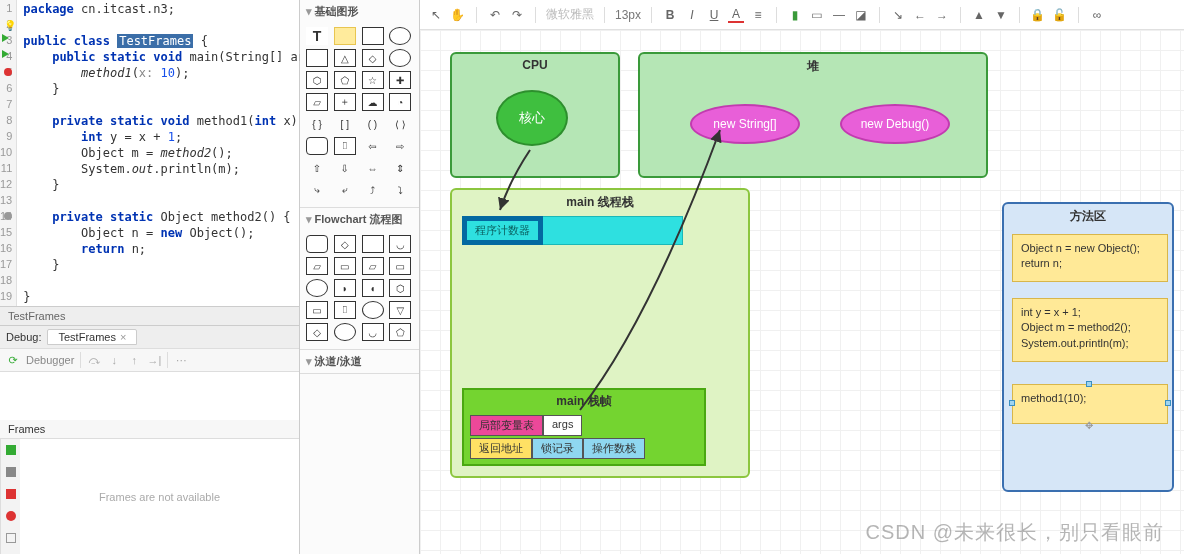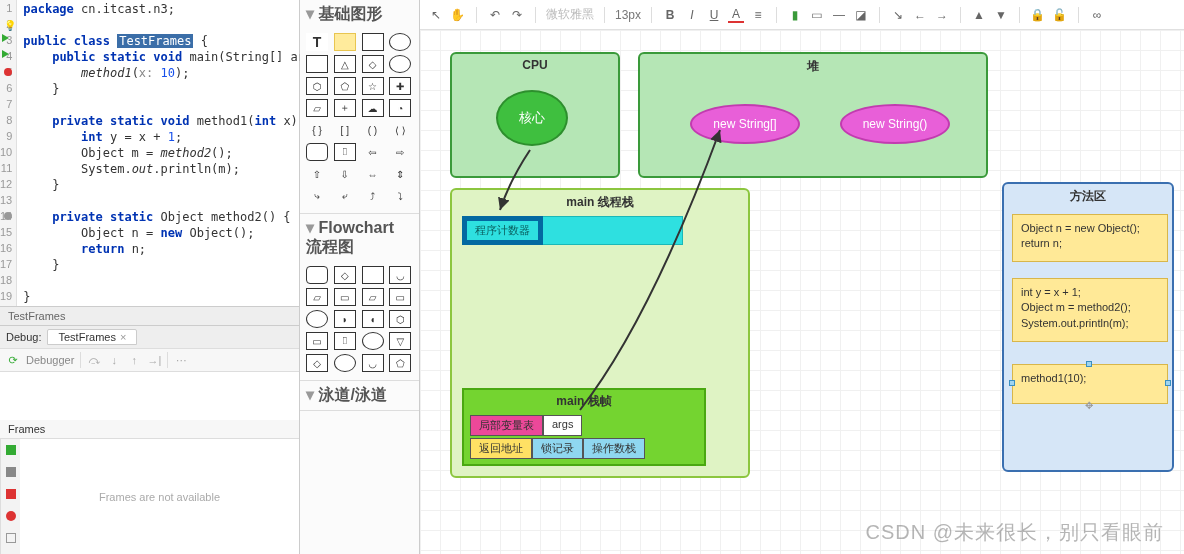--- a/index.html
+++ b/index.html
@@ -30,21 +30,21 @@
 .frames-label { background: #f7f7f7; padding: 3px 8px; font-size: 11px; border-bottom: 1px solid #ddd; margin-top: 48px; }
 .frames-body { flex: 1; display: flex; align-items: center; justify-content: center; color: #aaa; font-size: 11px; background: #fff; }
 .sidebtns { width: 20px; background: #f3f3f3; border-left: 1px solid #ddd; display: flex; flex-direction: column; align-items: center; gap: 12px; padding-top: 6px; }
 .sidebtn { width: 10px; height: 10px; }
 
 .mid { width: 120px; border-right: 1px solid #ccc; display: flex; flex-direction: column; background: #fbfbfb; }
 .search-row { display: flex; border-bottom: 1px solid #ddd; padding: 4px; }
 .search { flex: 1; border: 1px solid #ccc; border-radius: 3px; font-size: 11px; padding: 2px 4px; }
 .magnify { color: #999; font-size: 11px; align-self: center; margin-left: 2px; }
 .cat { border-bottom: 1px solid #ddd; }
-.cat-title { padding: 4px 6px; font-size: 16px; font-weight: bold; color: #555; }
+.cat-title { padding: 4px 6px; font-size: 11px; font-weight: bold; color: #555; }
 .cat-title::before { content: "▾ "; color: #999; }
 .shape-grid { display: grid; grid-template-columns: repeat(4, 1fr); gap: 4px; padding: 4px 6px 8px; }
 .shape { width: 22px; height: 18px; border: 1px solid #333; display: flex; align-items: center; justify-content: center; font-size: 10px; color: #333; background: #fff; }
 .sh-text { border: none; font-weight: bold; font-size: 14px; }
 .sh-note { background: #ffeb9c; border: 1px solid #e8c550; }
 .sh-ellipse { border-radius: 50%; }
 .sh-round { border-radius: 4px; }
 .sh-none { border: none; background: transparent; }
 
 .right { flex: 1; display: flex; flex-direction: column; background: #fff; }
@@ -71,21 +71,21 @@
 .pc-val { width: 140px; background: #2ee0e0; border: 1px solid #1ab8b8; border-left: none; }
 .frame { position: absolute; left: 10px; bottom: 10px; width: 244px; height: 78px; background: #74d430; border: 2px solid #4aa811; }
 .frame-title { text-align: center; font-weight: bold; padding: 3px 0; background: #74d430; }
 .local-row { display: flex; margin: 2px 6px; }
 .cell { border: 1px solid #555; padding: 2px 8px; font-size: 11px; }
 .cell-pink { background: #ec4899; }
 .cell-white { background: #fff; }
 .cell-yellow { background: #ffe164; }
 .cell-blue { background: #8fd7f0; }
 
-.method-area { left: 582px; top: 152px; width: 172px; height: 290px; border-color: #3a6fb0; background: #d6e6f7; }
+.method-area { left: 582px; top: 172px; width: 172px; height: 290px; border-color: #3a6fb0; background: #d6e6f7; }
 .note { position: absolute; left: 8px; width: 156px; background: #ffe997; border: 1px solid #d8b64a; padding: 6px 8px; font-size: 11px; line-height: 1.4; }
 .note1 { top: 30px; height: 48px; }
 .note2 { top: 94px; height: 64px; }
 .note3 { top: 180px; height: 40px; }
 .grip { position: absolute; left: 50%; bottom: -6px; width: 10px; height: 10px; margin-left: -5px; color: #999; font-size: 10px; }
 .handle { position: absolute; width: 6px; height: 6px; background: #9fd4ef; border: 1px solid #3a8fc0; }
 .h-top { top: -4px; left: 50%; margin-left: -4px; }
 .h-left { left: -4px; top: 50%; margin-top: -4px; }
 .h-right { right: -4px; top: 50%; margin-top: -4px; }
 
@@ -299,21 +299,21 @@
     <div class="canvas">
 
       <div class="box cpu">
         <div class="box-title">CPU</div>
         <div class="core">核心</div>
       </div>
 
       <div class="box heap">
         <div class="box-title">堆</div>
         <div class="heap-obj ho1">new String[]</div>
-        <div class="heap-obj ho2">new String()</div>
+        <div class="heap-obj ho2">new Debug()</div>
       </div>
 
       <div class="box stack">
         <div class="box-title">main 线程栈</div>
         <div class="pc-row">
           <div class="pc-label">程序计数器</div>
           <div class="pc-val"></div>
         </div>
         <div class="frame">
           <div class="frame-title">main 栈帧</div>

